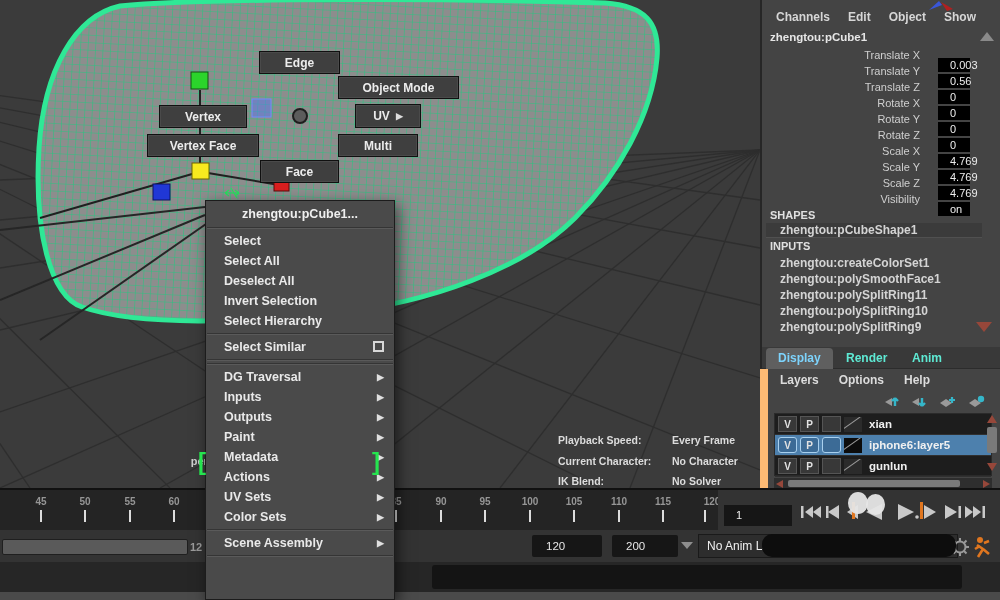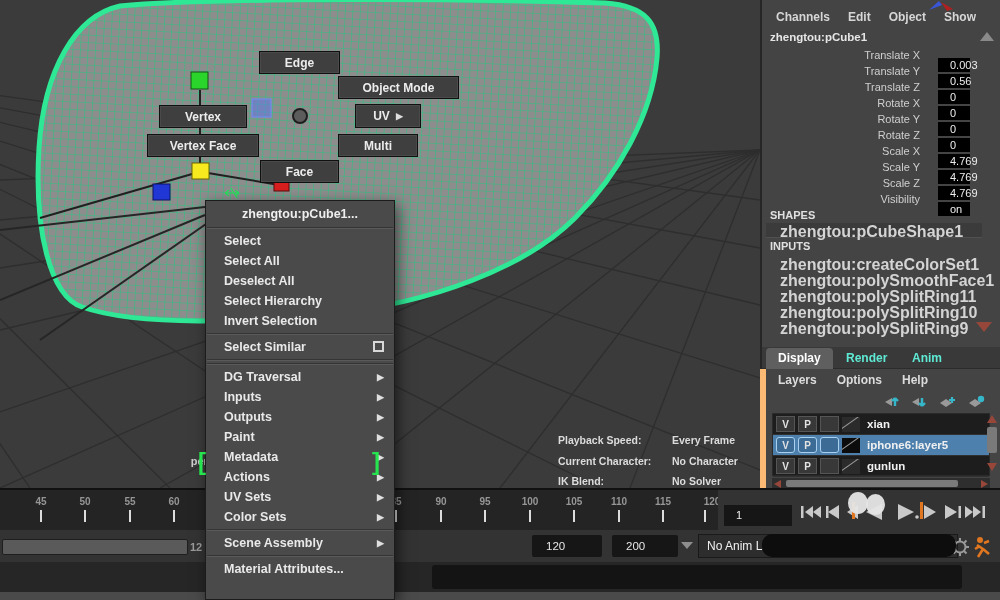--- a/index.html
+++ b/index.html
@@ -24,28 +24,28 @@
   .ctx-optbox{position:absolute;right:10px;top:4px;width:11px;height:11px;border:2px solid #d8d8d8;background:transparent;}
 
   
   #right-panel{position:absolute;left:760px;top:0;width:240px;height:490px;background:#444;border-left:2px solid #262626;}
   #cb-menu{position:absolute;left:14px;top:10px;display:flex;gap:18px;color:#d6d6d6;font-size:12px;font-weight:bold;}
   #cb-object{position:absolute;left:8px;top:31px;color:#e6e6e6;font-size:11.5px;font-weight:bold;}
   .cb-row{position:absolute;left:0;width:226px;height:16px;}
   .cb-label{position:absolute;right:68px;top:1px;color:#cfcfcf;font-size:11px;text-align:right;}
   .cb-field{position:absolute;right:18px;top:0;width:32px;height:14px;background:#000;color:#ededed;font-size:11px;line-height:14px;padding-left:12px;margin-top:10px;}
   .cb-section{position:absolute;left:8px;color:#e0e0e0;font-size:11px;font-weight:bold;}
-  .cb-item{position:absolute;left:18px;color:#d4d4d4;font-size:16px;font-weight:bold;}
+  .cb-item{position:absolute;left:18px;color:#d4d4d4;font-size:12px;font-weight:bold;}
   .shape-hl{position:absolute;left:4px;width:216px;height:15px;background:#3b3b3b;border-bottom:1px solid #505050;}
 
   
   #tab-bar{position:absolute;left:760px;top:347px;width:240px;height:22px;background:#393939;border-left:2px solid #262626;border-bottom:1px solid #2c2c2c;}
   .ltab{position:absolute;top:1px;height:21px;line-height:21px;padding:0 12px;color:#5eead4;font-size:12px;font-weight:bold;border-radius:4px 4px 0 0;}
-  .ltab.active{background:#5f5f5f;color:#ffffff;}
-  #layer-area{position:absolute;left:760px;top:369px;width:240px;height:121px;background:#444;border-left:6px solid #fdba74;}
+  .ltab.active{background:#5f5f5f;color:#7dd3fc;}
+  #layer-area{position:absolute;left:760px;top:369px;width:240px;height:121px;background:#444;border-left:8px solid #fdba74;}
   #layer-menu{position:absolute;left:12px;top:4px;display:flex;gap:20px;color:#dcdcdc;font-size:12px;font-weight:bold;}
   #layer-icons{position:absolute;right:14px;top:24px;display:flex;gap:10px;}
   #layer-list{position:absolute;left:6px;top:44px;width:218px;height:63px;background:#1d1d1d;border:1px solid #2a2a2a;}
   .layer-row{position:relative;height:21px;border-bottom:1px solid #303030;display:flex;align-items:center;}
   .layer-row.selected{background:#4d80ad;}
   .lbox{width:19px;height:16px;margin-left:3px;background:#383838;border:1px solid #555;color:#e2e2e2;
         font-size:10px;font-weight:bold;text-align:center;line-height:15px;}
   .layer-row.selected .lbox{background:#3c6b96;border:1px solid #a9d0ee;border-radius:3px;}
   .lswatch{width:18px;height:15px;margin-left:3px;background:#2b2b2b;position:relative;overflow:hidden;}
   .layer-row.selected .lswatch{background:#0c0c0c;}
@@ -178,38 +178,37 @@
 
   <div class="cam-bracket" style="left:198px;top:450px;">[</div>
   <div class="cam-bracket" style="left:372px;top:450px;">]</div>
 
   <div id="ctx-menu">
     <div class="ctx-title">zhengtou:pCube1...</div>
     <div class="ctx-sep"></div>
     <div class="ctx-item"><span>Select</span></div>
     <div class="ctx-item"><span>Select All</span></div>
     <div class="ctx-item"><span>Deselect All</span></div>
+    <div class="ctx-item"><span>Invert Selection</span></div>
     <div class="ctx-item"><span>Select Hierarchy</span></div>
-    <div class="ctx-item"><span>Invert Selection</span></div>
     <div class="ctx-sep"></div>
     <div class="ctx-item"><span>Select Similar</span><span class="ctx-optbox"></span></div>
     <div class="ctx-sep"></div>
     <div class="ctx-sep"></div>
     <div class="ctx-item"><span>DG Traversal</span><span class="ctx-arrow">▶</span></div>
     <div class="ctx-item"><span>Inputs</span><span class="ctx-arrow">▶</span></div>
     <div class="ctx-item"><span>Outputs</span><span class="ctx-arrow">▶</span></div>
     <div class="ctx-item"><span>Paint</span><span class="ctx-arrow">▶</span></div>
     <div class="ctx-item"><span>Metadata</span><span class="ctx-arrow">▶</span></div>
     <div class="ctx-item"><span>Actions</span><span class="ctx-arrow">▶</span></div>
     <div class="ctx-item"><span>UV Sets</span><span class="ctx-arrow">▶</span></div>
     <div class="ctx-item"><span>Color Sets</span><span class="ctx-arrow">▶</span></div>
     <div class="ctx-sep"></div>
     <div class="ctx-item"><span>Scene Assembly</span><span class="ctx-arrow">▶</span></div>
     <div class="ctx-sep"></div>
-    <div class="ctx-item"><span>Material Attributes...</span></div>
 
   </div>
 
   <div id="right-panel">
     <svg style="position:absolute;left:165px;top:0;" width="30" height="12">
       <path d="M2 10 L12 1 L15 5 Z" fill="#3a56d8"></path>
         <path d="M14 2 L26 9 L20 11 Z" fill="#b02020"></path>
     </svg>
     <div id="cb-menu">
       <span>Channels</span>

